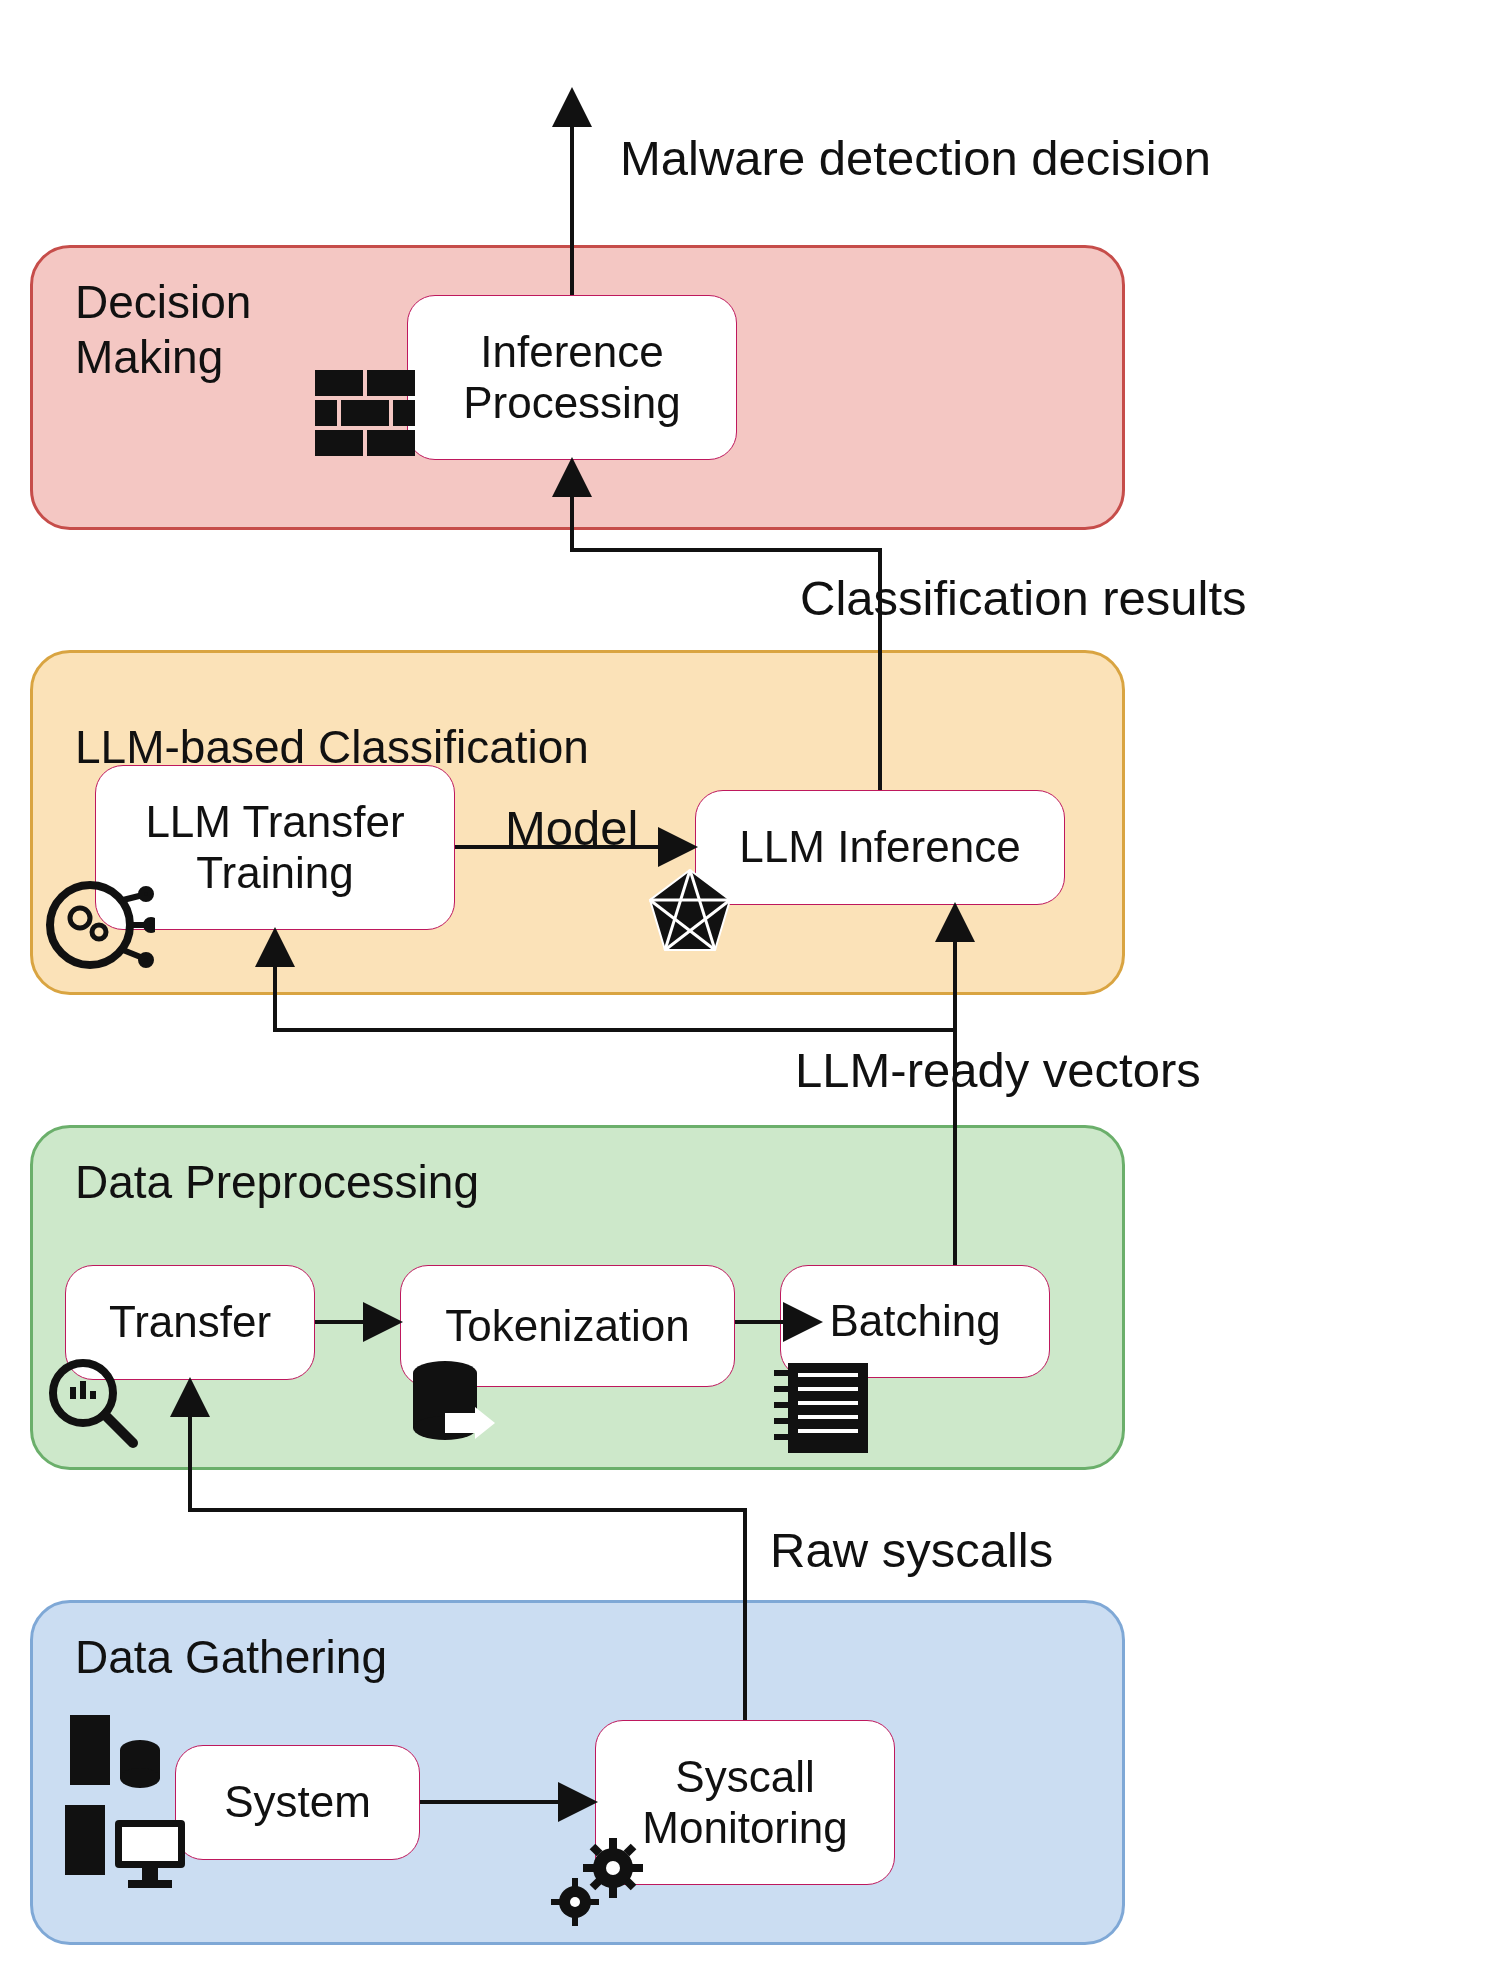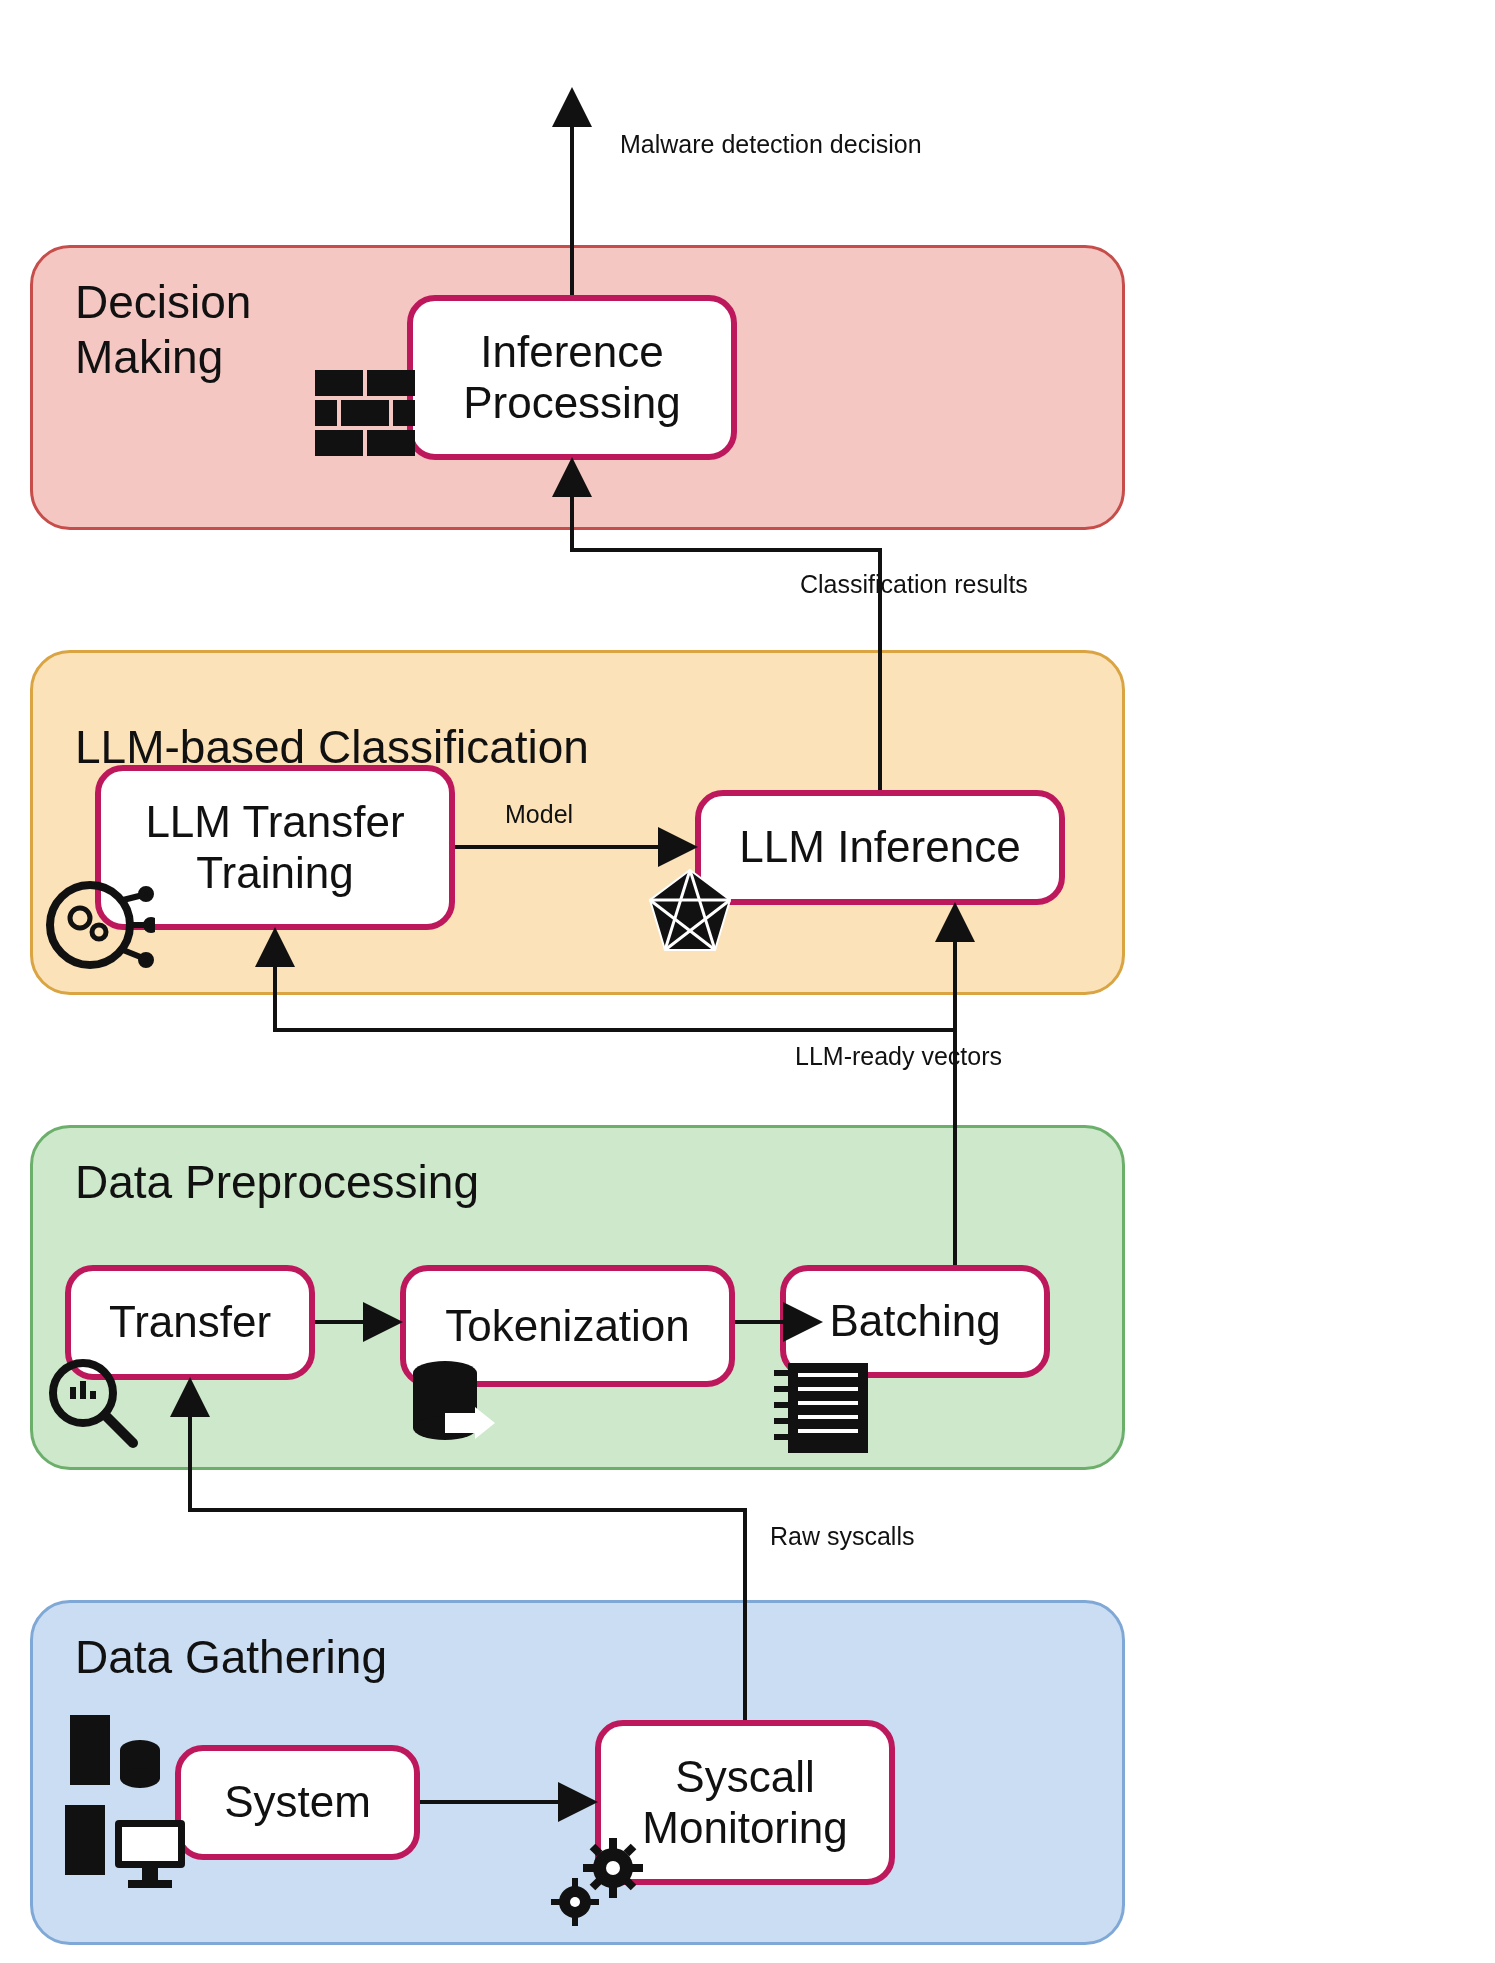--- a/index.html
+++ b/index.html
@@ -25,35 +25,35 @@
   .layer-blue   { background: #CBDDF2; border-color: #7FA8D6; }
   .layer-label {
     position: absolute;
     font-size: 46px;
     color: #111;
     line-height: 1.2;
   }
   .node {
     position: absolute;
     background: white;
-    border: 6px solid #be185d;
+    border: 1px solid #be185d;
     border-radius: 28px;
     box-sizing: border-box;
     display: flex;
     align-items: center;
     justify-content: center;
     text-align: center;
     font-size: 44px;
     color: #111;
     padding: 2px 10px;
     line-height: 1.15;
   }
   .edge-label {
     position: absolute;
-    font-size: 25px;
+    font-size: 49px;
     color: #111;
     white-space: nowrap;
   }
   svg.arrow-layer {
     position: absolute;
     left: 0;
     top: 0;
     width: 1495px;
     height: 1963px;
     pointer-events: none;

